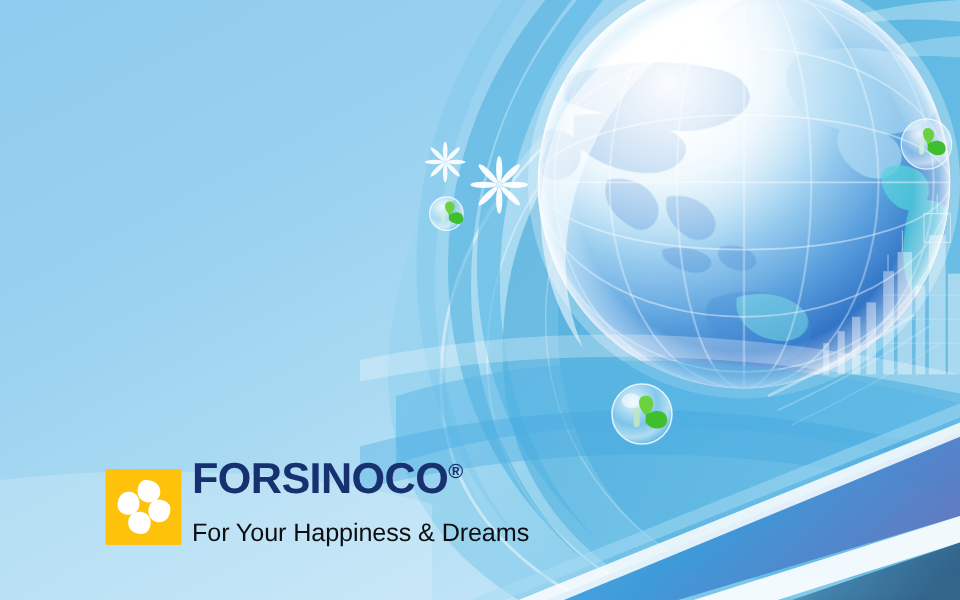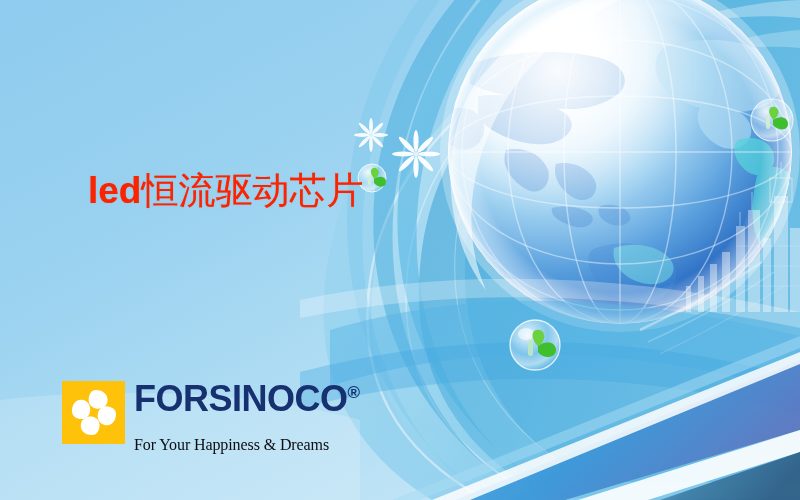--- a/index.html
+++ b/index.html
@@ -29,46 +29,46 @@
     white-space:nowrap;
     text-shadow:0 0 1px rgba(250,36,0,.45);
   }
   #headline .ln{display:block;}
   #headline .ln2{padding-left:12px;letter-spacing:2px;}
   #headline .lat{font-family:"Liberation Sans","DejaVu Sans",sans-serif;font-weight:700;}
 
   
   #logo{
     position:absolute;
-    left:62px; top:381px;
+    left:88px; top:381px;
     z-index:45;
-    display:flex;align-items:flex-start;
+    display:flex;align-items:flex-end;
   }
   #logo-mark{
     width:63px;height:63px;
     background:#FFC20A;
     position:relative;flex:0 0 auto;
   }
   #logo-mark svg{position:absolute;left:0;top:0;}
   #logo-text{margin-left:9px;display:block;}
   #brand{
     font-size:36px;line-height:36px;
     font-weight:bold;
     color:#173070;
     letter-spacing:-0.5px;
     font-family:"Liberation Sans","DejaVu Sans",sans-serif;
     white-space:nowrap;
   }
   #brand .reg{font-size:17px;vertical-align:super;line-height:0;}
   #tagline{
     margin-top:18px;
-    font-size:16px;line-height:19px;
+    font-size:21px;line-height:19px;
     color:#0D0D12;
     letter-spacing:-0.1px;
-    font-family:Liberation Serif, serif;
+    font-family:Liberation Sans, sans-serif;
     white-space:nowrap;
   }
 </style>
 </head>
 <body>
 
 <div id="stage">
 
   <div class="layer">
     <svg viewBox="0 0 800 500" xmlns="http://www.w3.org/2000/svg">
@@ -341,23 +341,20 @@
             <circle cx="0" cy="0" r="1.8" fill="#E6F6FE"></circle>
           </g>
         </g>
 
         <path d="M 0,400 C 120,386 260,392 360,420 L 360,500 L 0,500 Z" fill="#FFFFFF" opacity="0.18"></path>
       </g>
     </svg>
   </div>
 
   <div id="headline">
-    <span class="ln ln1">
-      <span class="lat">led</span><span>恒流驱动芯片</span>
-    </span>
   </div>
 
   <div id="logo">
     <div id="logo-mark">
       <svg width="63" height="63" viewBox="0 0 63 63" xmlns="http://www.w3.org/2000/svg">
         <rect x="0" y="0" width="63" height="63" fill="#FFC20A"></rect>
         <g fill="#FFFFFF">
 
           <path d="M 33.5,9 C 41,9 46.5,13.5 45.5,20.5 C 44.8,25.5 39,28.5 34,27.5
                    C 28.5,26.4 25.5,21.5 27,15.5 C 28.1,11.2 30.3,9 33.5,9 Z"></path>

